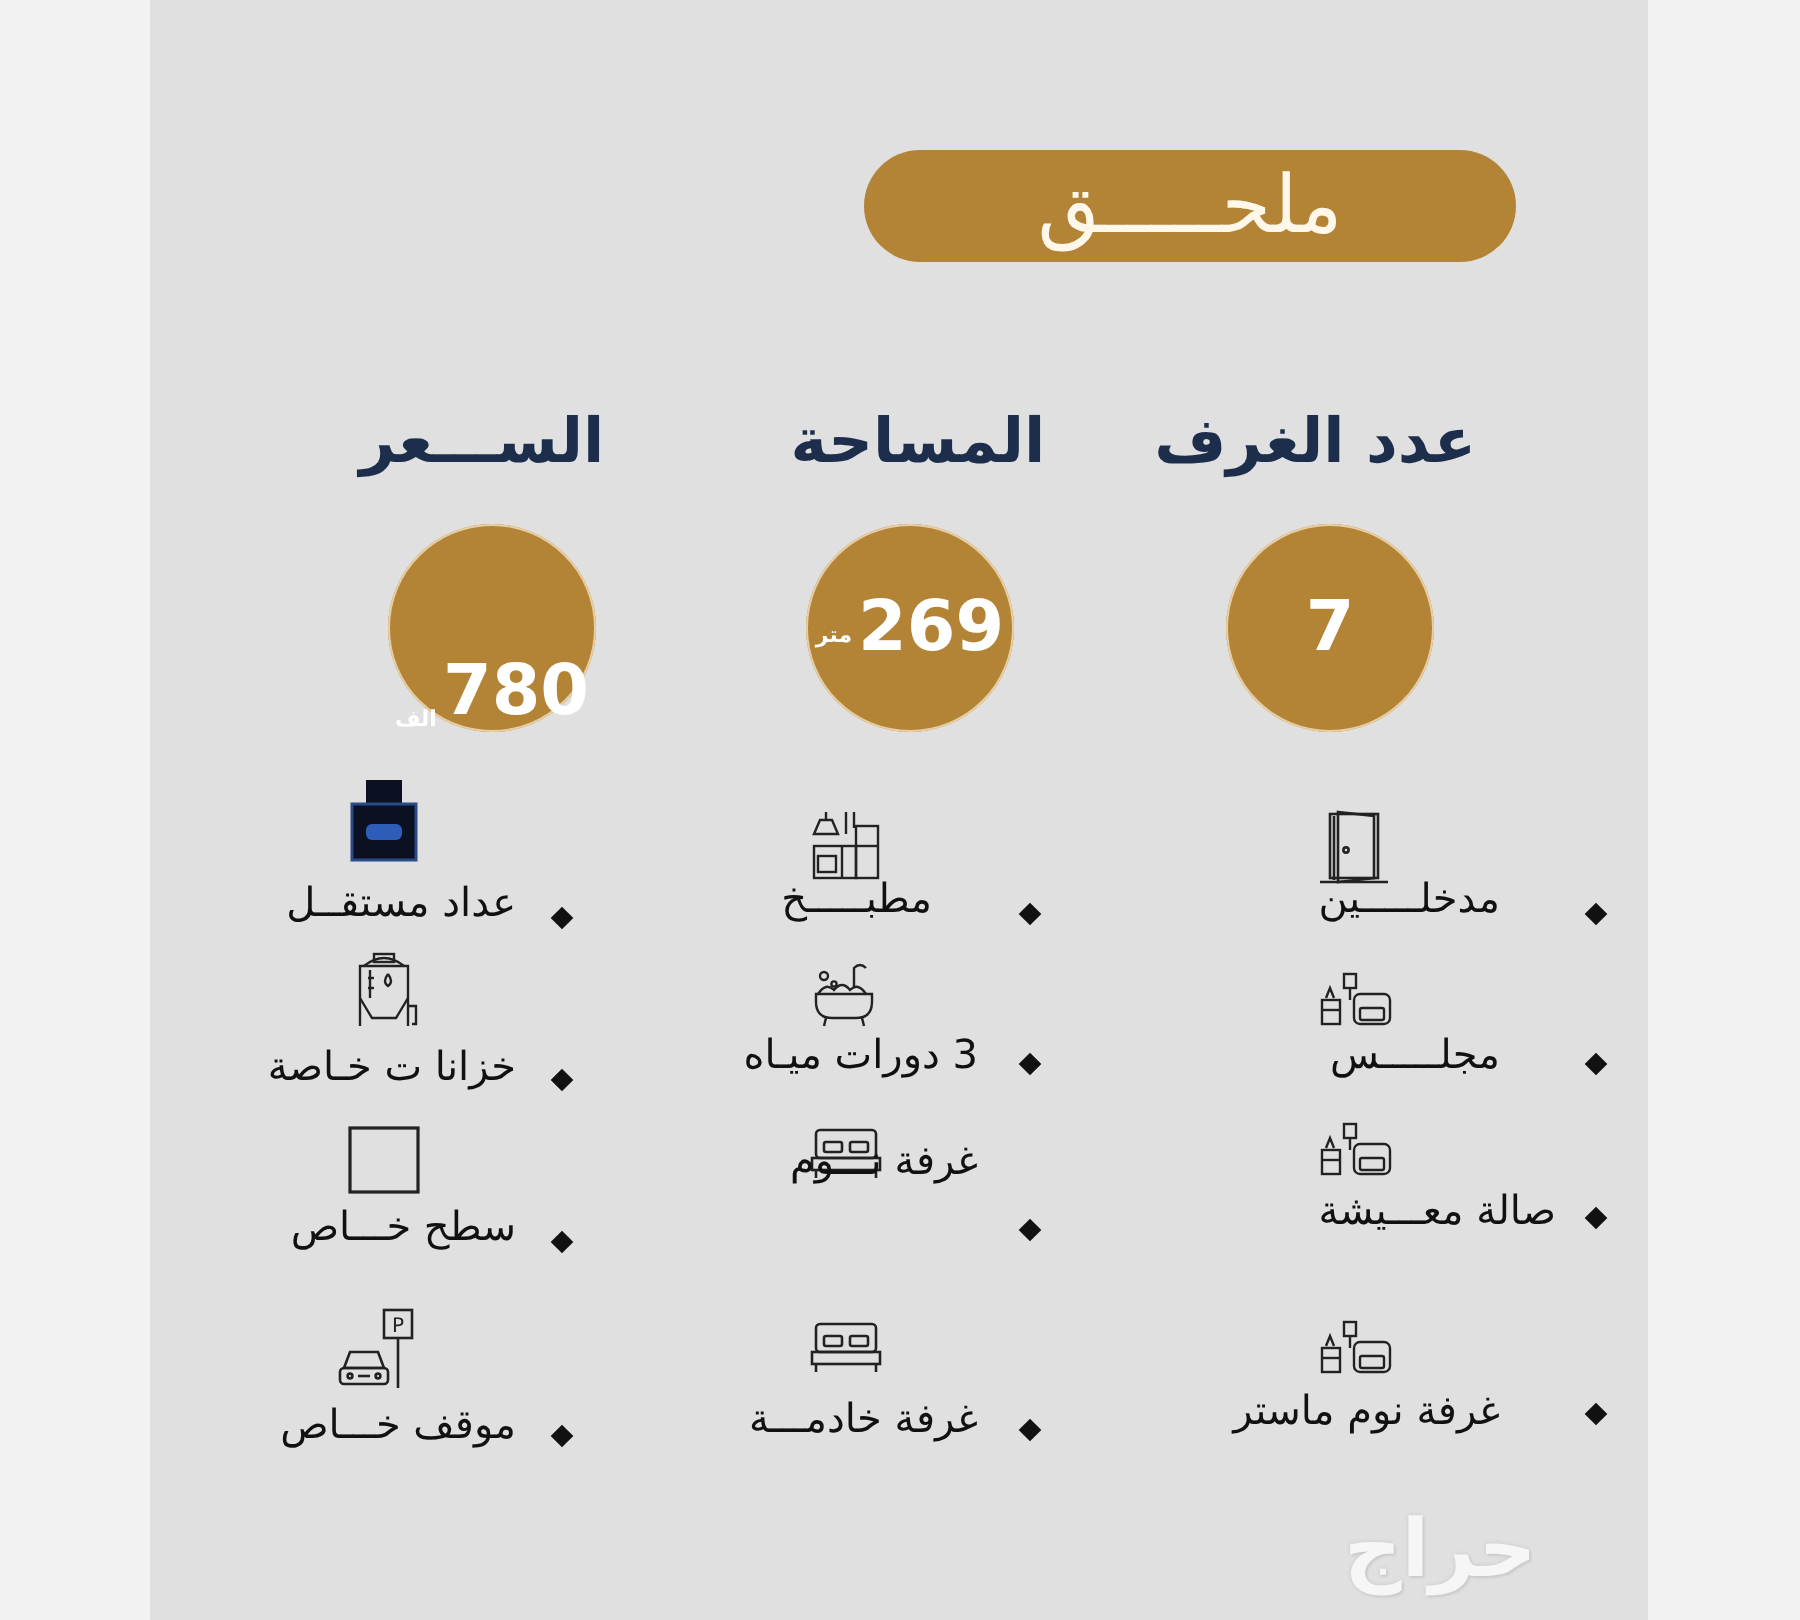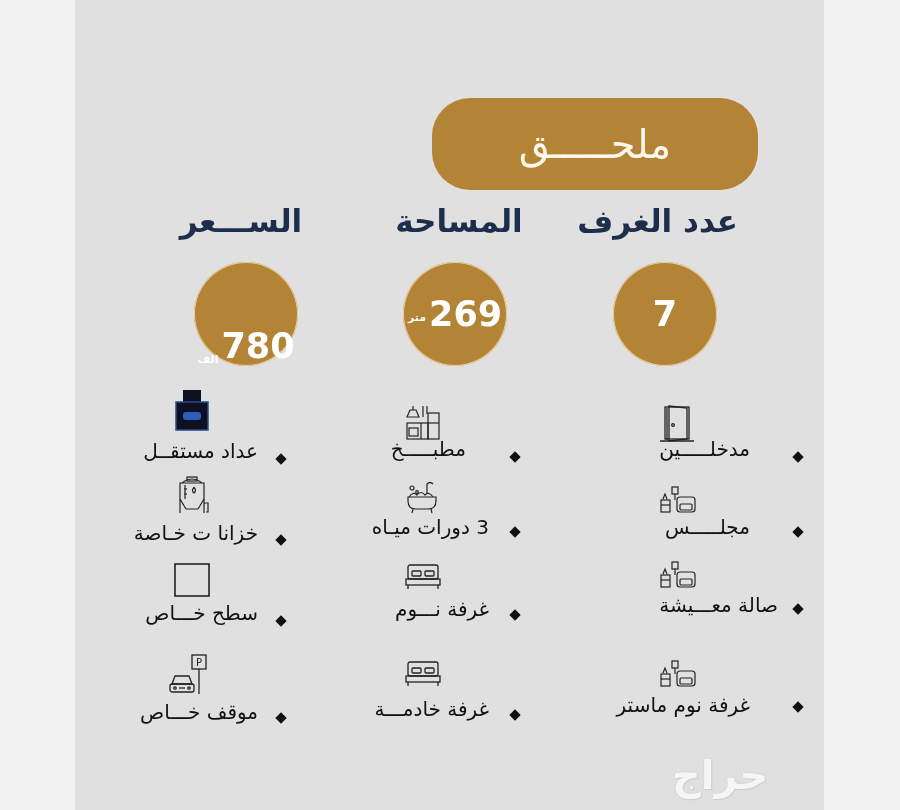--- a/index.html
+++ b/index.html
@@ -6,21 +6,21 @@
   body {
     width:900px; height:810px; position:relative; overflow:hidden;
     background:#f2f2f2;
     font-family:"DejaVu Sans", sans-serif;
   }
   .panel {
     position:absolute; left:75px; top:0; width:749px; height:810px;
     background:#e0e0e0;
   }
   .title-pill {
-    position:absolute; left:432px; top:98px; width:326px; height:92px;
+    position:absolute; left:432px; top:75px; width:326px; height:56px;
     border-radius:38px; background:#b38436;
     display:flex; align-items:center; justify-content:center;
     color:#fff7ea; font-size:40px; font-weight:normal; letter-spacing:2px;
   }
   .header {
     position:absolute; top:203px; font-size:31px; font-weight:bold; color:#1d2e4c;
     text-align:center; white-space:nowrap; direction:rtl;
   }
   .circle {
     position:absolute; top:262px; width:104px; height:104px; border-radius:50%;
@@ -155,21 +155,21 @@
 <svg class="icon" style="left:404px; top:563px;" width="38" height="28" viewBox="0 0 38 28">
   <g fill="none" stroke="#222" stroke-width="1.3">
     <rect x="4" y="2" width="30" height="14" rx="2"></rect>
     <rect x="8" y="8" width="9" height="5" rx="1"></rect>
       <rect x="21" y="8" width="9" height="5" rx="1"></rect>
     <rect x="2" y="16" width="34" height="6"></rect>
     <line x1="4" y1="22" x2="4" y2="26"></line>
       <line x1="34" y1="22" x2="34" y2="26"></line>
   </g>
 </svg>
-<div class="item" style="right:411px; top:597px;text-align:center;">غرفة نـــوم</div>
+<div class="item" style="right:411px; top:568px;text-align:center;">غرفة نـــوم</div>
 <div class="bullet" style="left:511px; top:611px;"></div>
 
 <svg class="icon" style="left:404px; top:660px;" width="38" height="28" viewBox="0 0 38 28">
   <g fill="none" stroke="#222" stroke-width="1.3">
     <rect x="4" y="2" width="30" height="14" rx="2"></rect>
     <rect x="8" y="8" width="9" height="5" rx="1"></rect>
       <rect x="21" y="8" width="9" height="5" rx="1"></rect>
     <rect x="2" y="16" width="34" height="6"></rect>
     <line x1="4" y1="22" x2="4" y2="26"></line>
       <line x1="34" y1="22" x2="34" y2="26"></line>

